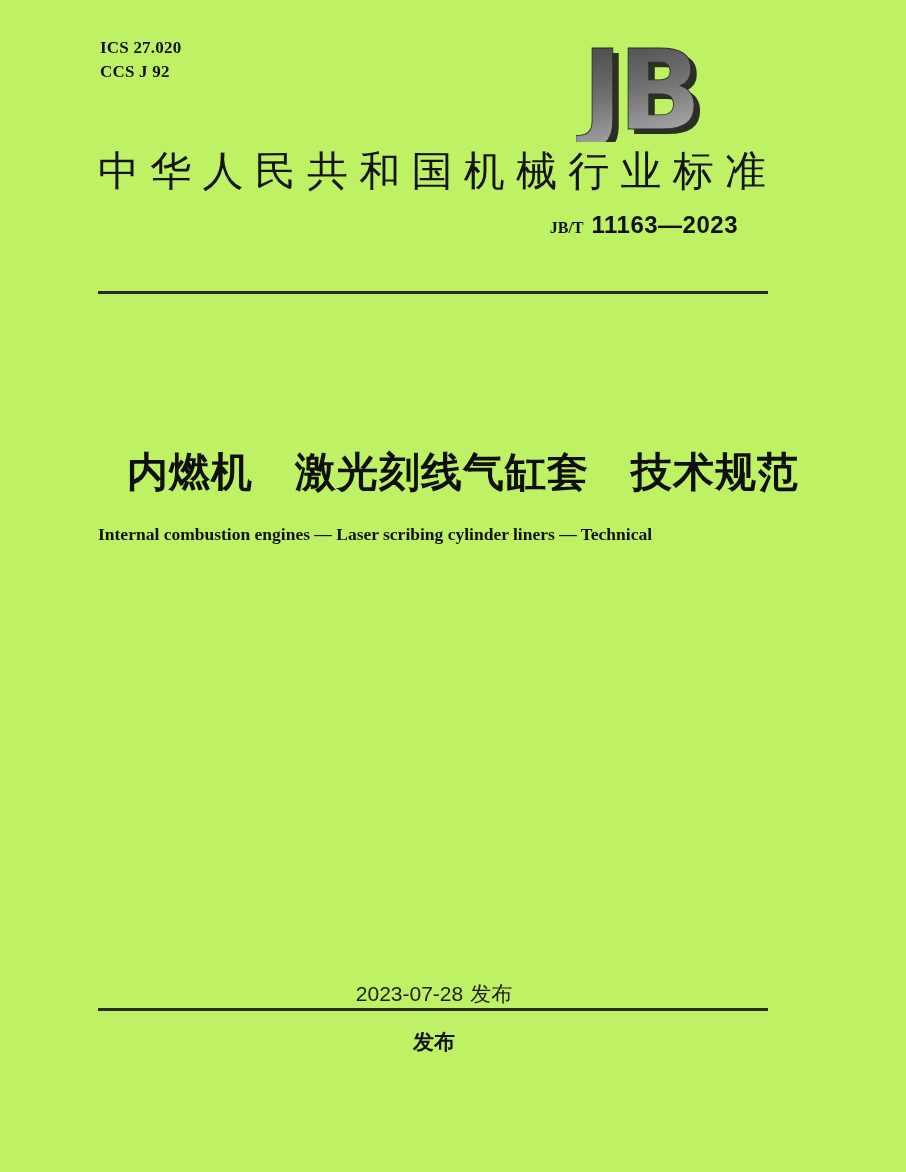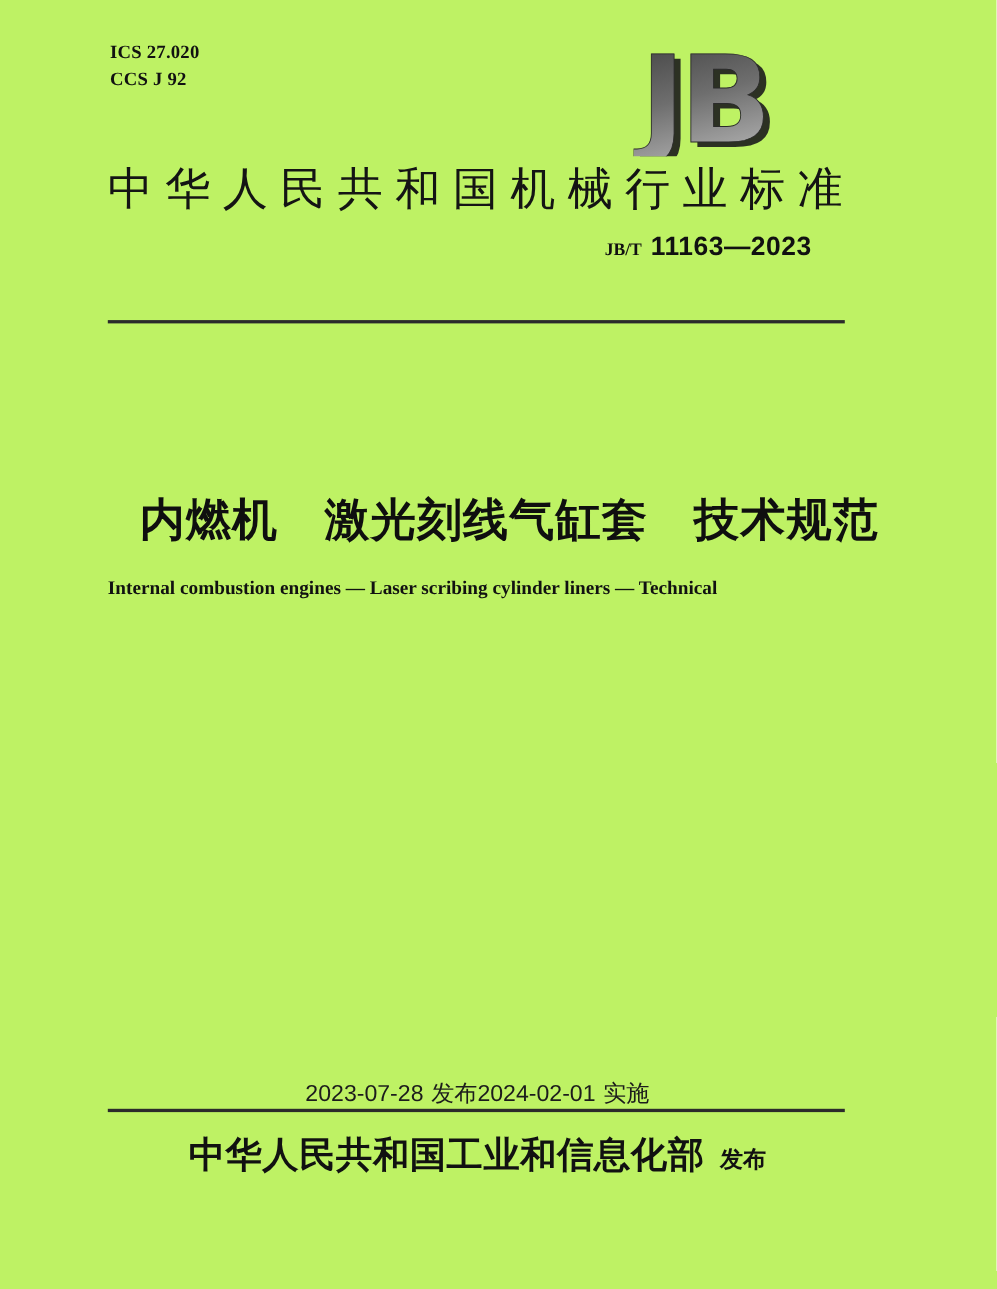--- a/index.html
+++ b/index.html
@@ -179,26 +179,21 @@
 
   <div class="title-en">
     <div>Internal combustion engines — Laser scribing cylinder liners — Technical</div>
   </div>
 
   <div class="dates-row">
     <div class="date-pair">
       <span>2023-07-28</span>
       <span>发布</span>
     </div>
-    <div class="date-pair">
-      <span>2024-02-01</span>
-      <span>实施</span>
-    </div>
   </div>
 
   <div class="rule rule-bottom"></div>
 
   <div class="footer-row">
-    <span class="issuer">中华人民共和国工业和信息化部</span>
     <span class="issuer-suffix">发布</span>
   </div>
 
 </div>
 
 </body></html>

